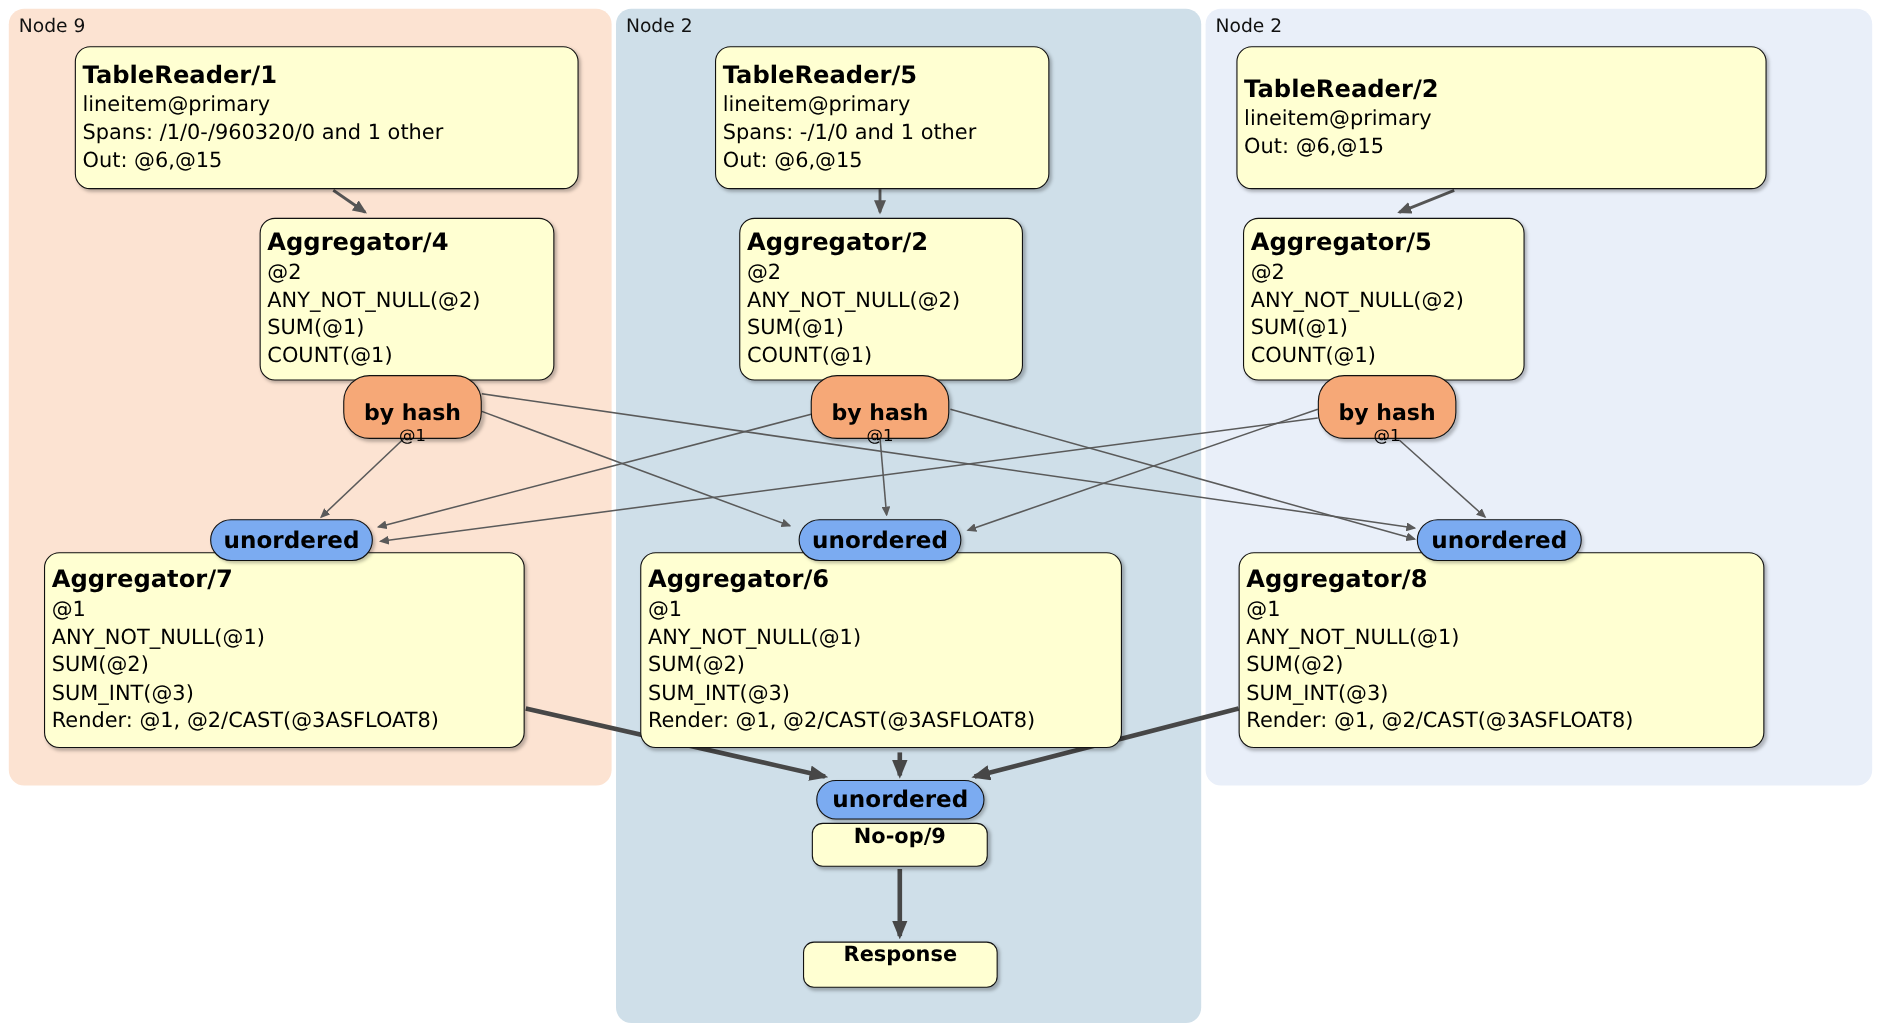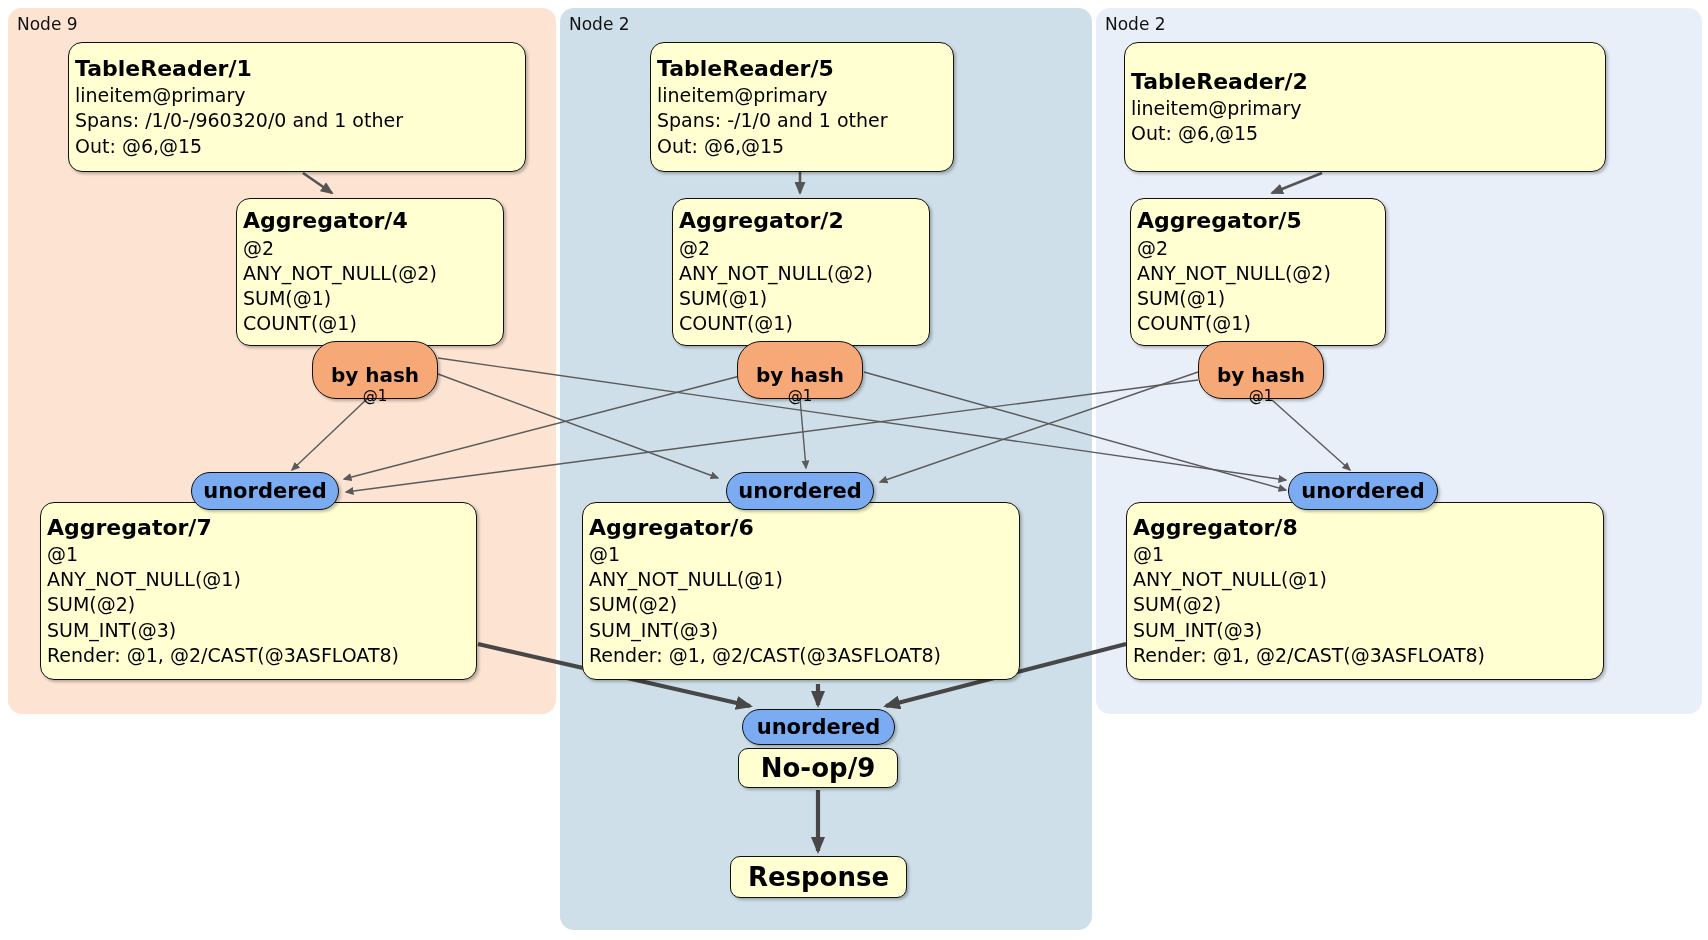--- a/index.html
+++ b/index.html
@@ -27,22 +27,22 @@
   .router .router-key{font-size:15px;line-height:1.2;}
   .stream{
     position:absolute;background:#7babf1;border:1.8px solid #111;border-radius:20px;
     box-shadow:2px 2px 3px rgba(0,0,0,0.25);
     display:flex;justify-content:center;align-items:center;
     font-weight:bold;font-size:21px;z-index:4;box-sizing:border-box;
   }
   .termbox{
     position:absolute;background:#ffffd2;border:1.6px solid #111;border-radius:10px;
     box-shadow:2px 2px 3px rgba(0,0,0,0.25);
-    display:flex;justify-content:center;align-items:center;
-    font-weight:bold;font-size:26px;z-index:3;box-sizing:border-box;
+    display:flex;justify-content:center;
+    font-weight:bold;font-size:19px;z-index:3;box-sizing:border-box;
   }
   #edges{position:absolute;left:0;top:0;z-index:2;}
 </style>
 </head>
 <body>
 
 <div id="canvas">
 
   <div class="region" style="left:8px;top:8px;width:548px;height:706px;background:#fce3d2;">
     <span class="region-label">Node 9</span>

